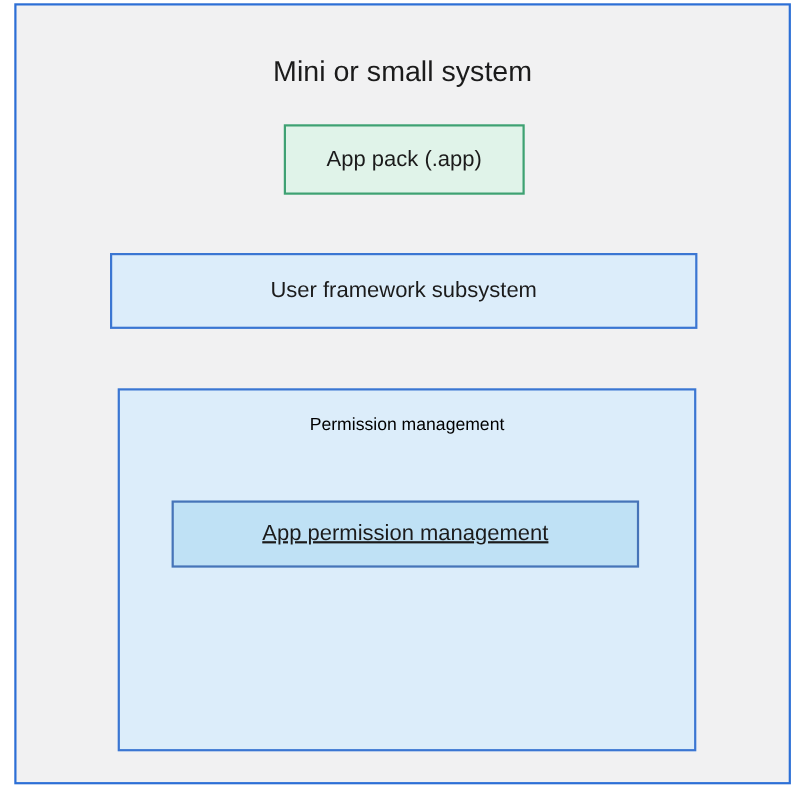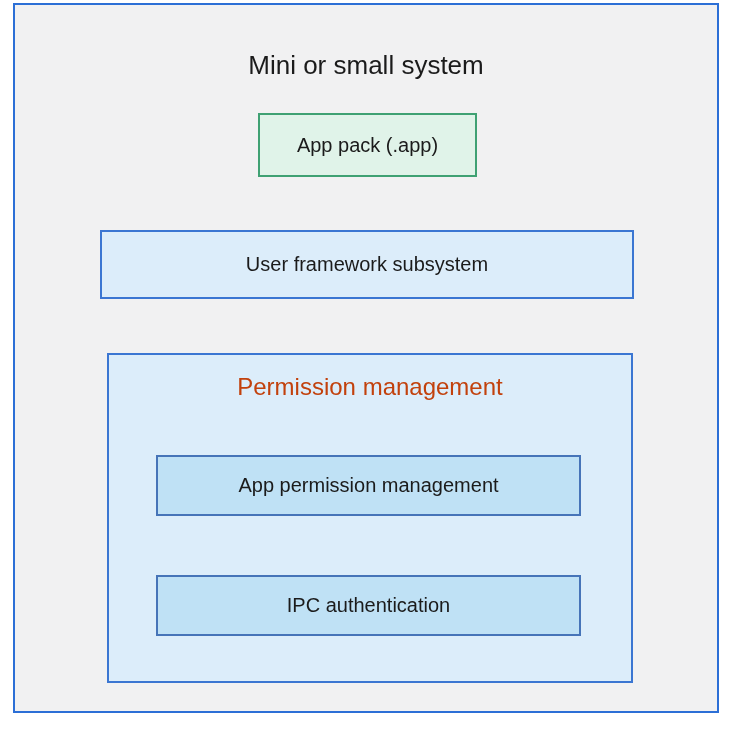--- a/index.html
+++ b/index.html
@@ -71,30 +71,31 @@
     box-sizing: border-box;
     border: 2px solid #3b76d2;
     background: #dcedfa;
   }
   .group-title {
     position: absolute;
     left: 0;
     right: 0;
     top: 19px;
     text-align: center;
-    font-size: 24px;
+    font-size: 16px;
     line-height: 26px;
-    color: #c2410c;
+    color: #000000;
   }
   .node-inner {
     border: 2px solid #4674b8;
     background: #bfe1f5;
     left: 47px;
     width: 425px;
     height: 61px;
+    text-decoration: underline;
   }
   .node-app-permission { top: 100px; }
   .node-ipc-auth { top: 220px; }
 </style>
 </head>
 <body>
 
 <div class="canvas">
   <div class="outer-box">
 
@@ -109,20 +110,17 @@
     </div>
 
     <div class="group-permission">
 
       <div class="group-title">Permission management</div>
 
       <div class="node node-inner node-app-permission">
         <span>App permission management</span>
       </div>
 
-      <div class="node node-inner node-ipc-auth">
-        <span>IPC authentication</span>
-      </div>
 
     </div>
 
   </div>
 </div>
 
 </body></html>

